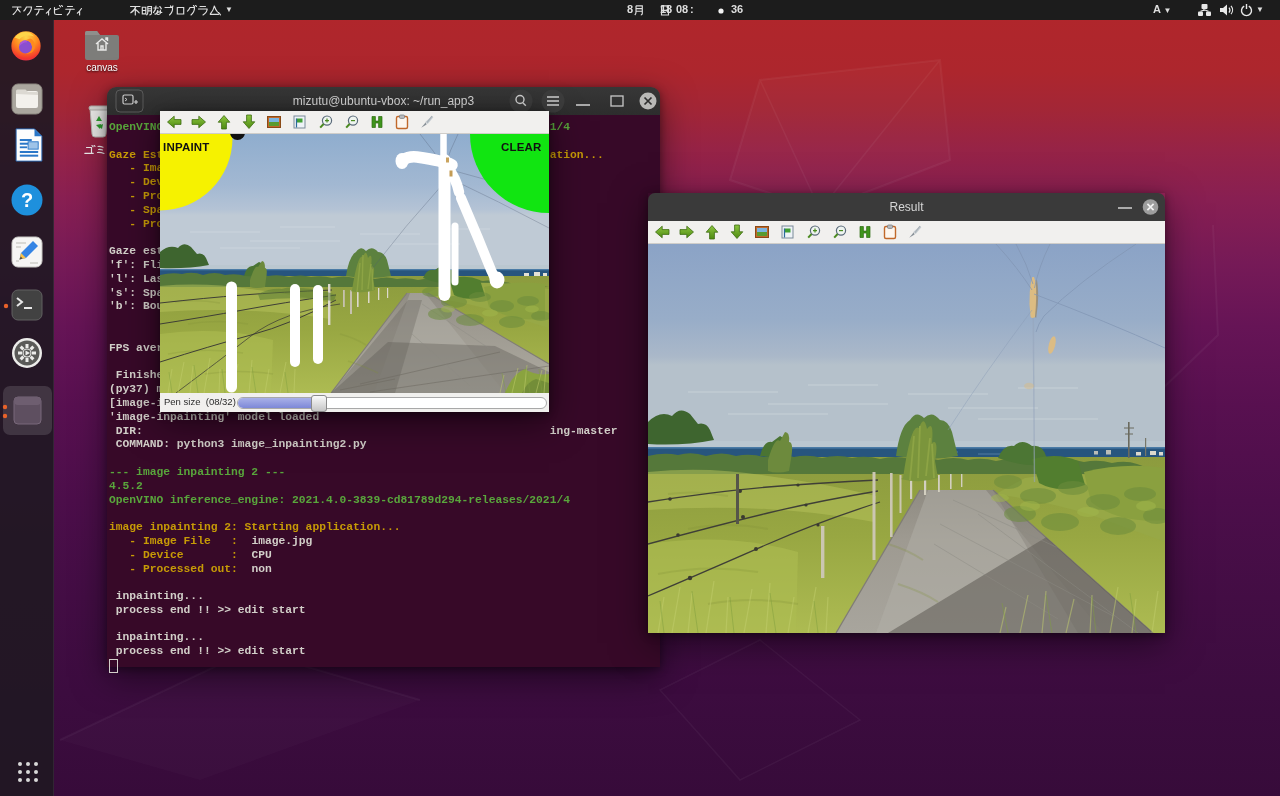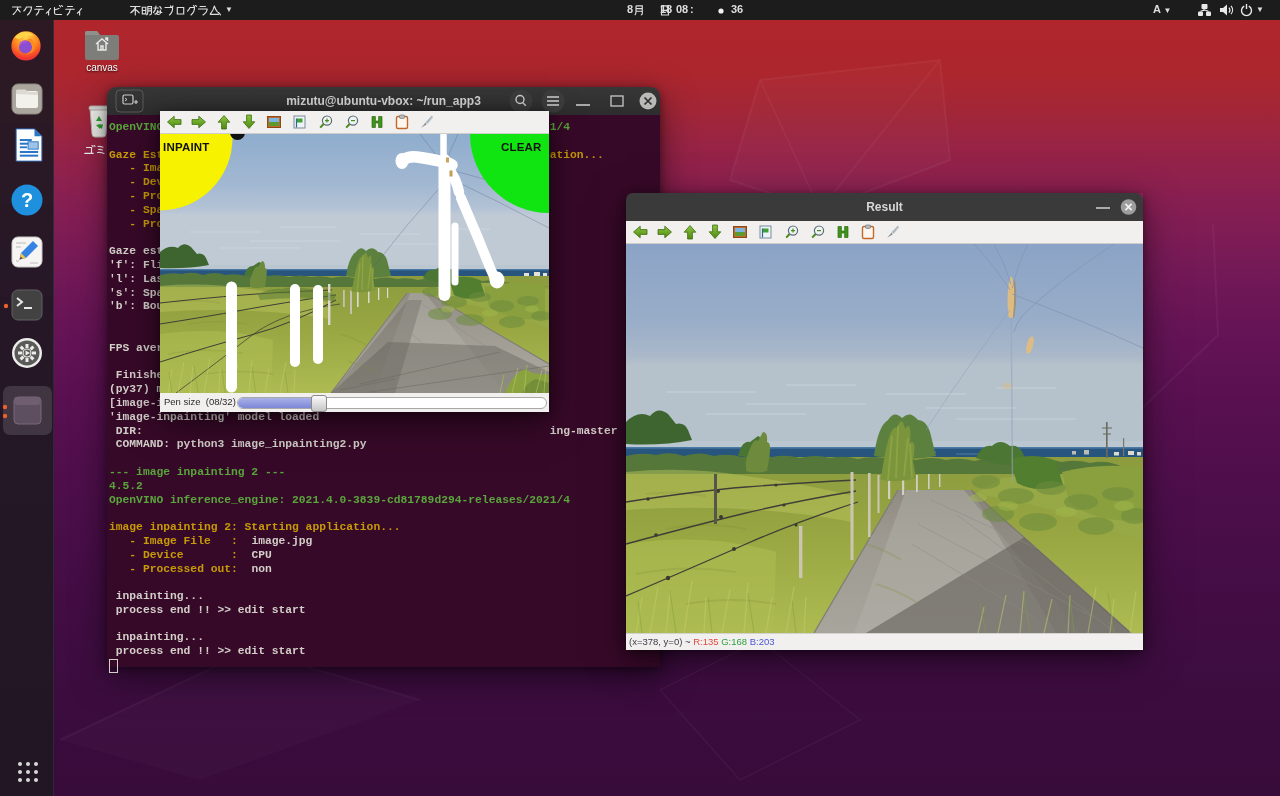--- a/index.html
+++ b/index.html
@@ -15,33 +15,33 @@
   
   #topbar{position:absolute;left:0;top:0;width:1280px;height:20px;background:#1c1c1c;
     color:#dedede;font-size:11px;font-weight:bold;}
   #topbar .tx{position:absolute;top:3px;}
   
   #dock{position:absolute;left:0;top:20px;width:53px;height:776px;
     background:rgba(33,24,35,0.92);border-right:1px solid rgba(255,255,255,0.07);}
   .dicon{position:absolute;left:10px;width:34px;height:34px;}
   
   .win{position:absolute;box-shadow:0 10px 34px rgba(0,0,0,0.50),0 2px 8px rgba(0,0,0,0.4);}
-  .tbar{position:absolute;left:0;top:0;width:100%;color:#d6d6d6;font-weight:bold;
+  .tbar{position:absolute;left:0;top:0;width:100%;color:#d6d6d6;font-weight:normal;
     font-size:12px;text-align:center;}
   
   #term{left:107px;top:87px;width:553px;height:580px;z-index:10;border-radius:9px 9px 0 0;}
   #term .tbar{height:28px;background:linear-gradient(#373737,#2d2d2d);border-radius:9px 9px 0 0;line-height:28px;}
   #term .body{position:absolute;left:0;top:28px;width:553px;height:552px;background:#370928;}
   #term pre{margin:0;position:absolute;left:2px;top:6px;
     font-family:"Liberation Mono",monospace;font-size:11.3px;line-height:13.8px;
     font-weight:bold;color:#d2cfc9;}
   #term .g{color:#59a63c;} #term .y{color:#c79b06;}
   
   #cwin{left:160px;top:111px;width:389px;z-index:30;}
-  #rwin{left:626px;top:193px;width:517px;z-index:20;}
+  #rwin{left:648px;top:193px;width:517px;z-index:20;}
   .cvtitle{height:25px;background:#303030;line-height:25px;border-radius:7px 7px 0 0;position:relative;}
   .rstitle{height:28px;background:#3a3a3a;line-height:28px;border-radius:7px 7px 0 0;position:relative;}
   .toolbar{height:22px;background:#f1f0ee;border-bottom:1px solid #cfcdc9;position:relative;}
   .statusrow{background:#f1f0ee;font-size:9.5px;color:#3c3c46;}
 </style>
 </head>
 <body>
 <div id="screen">
   <div id="wall"></div>
   <svg id="wallpoly" class="abs" style="left:0;top:0" width="1280" height="796" viewBox="0 0 1280 796">
@@ -700,17 +700,14 @@
         <g stroke="#c3cf6e" stroke-width="1.2" opacity="0.5">
           <path d="M10 389l6-36M24 389l8-46M40 389l4-40M58 389l8-52M78 389l2-36M96 389l8-44M118 389l4-50M140 389l6-36M160 389l8-46M178 389l2-36"></path>
           <path d="M352 389l6-26M372 389l8-38M394 389l4-42M418 389l8-34M442 389l2-38M462 389l8-46M484 389l4-34M504 389l6-42"></path>
         </g>
         <g stroke="#7f9e3e" stroke-width="1" opacity="0.5">
           <path d="M16 389l-4-32M50 389l-6-42M86 389l-4-36M128 389l-6-40M170 389l-4-32"></path>
           <path d="M360 389l-6-30M404 389l-6-38M448 389l-4-36M488 389l-6-40"></path>
         </g>
       </svg>
     </div>
-    <div style="position:relative;width:517px;height:17px;border-top:1px solid #d5d3cf;box-sizing:border-box;" class="statusrow">
-      <span style="position:absolute;left:3px;top:2px">(x=378, y=0) ~ <span style="color:#e04a3f">R:135</span> <span style="color:#2e9e40">G:168</span> <span style="color:#4a56d6">B:203</span></span>
-    </div>
   </div>
 </div>
 
 </body></html>

